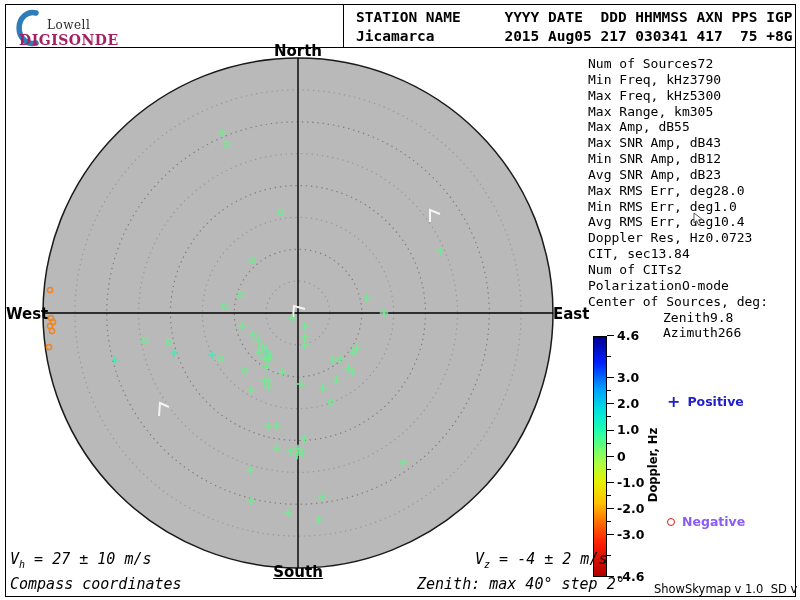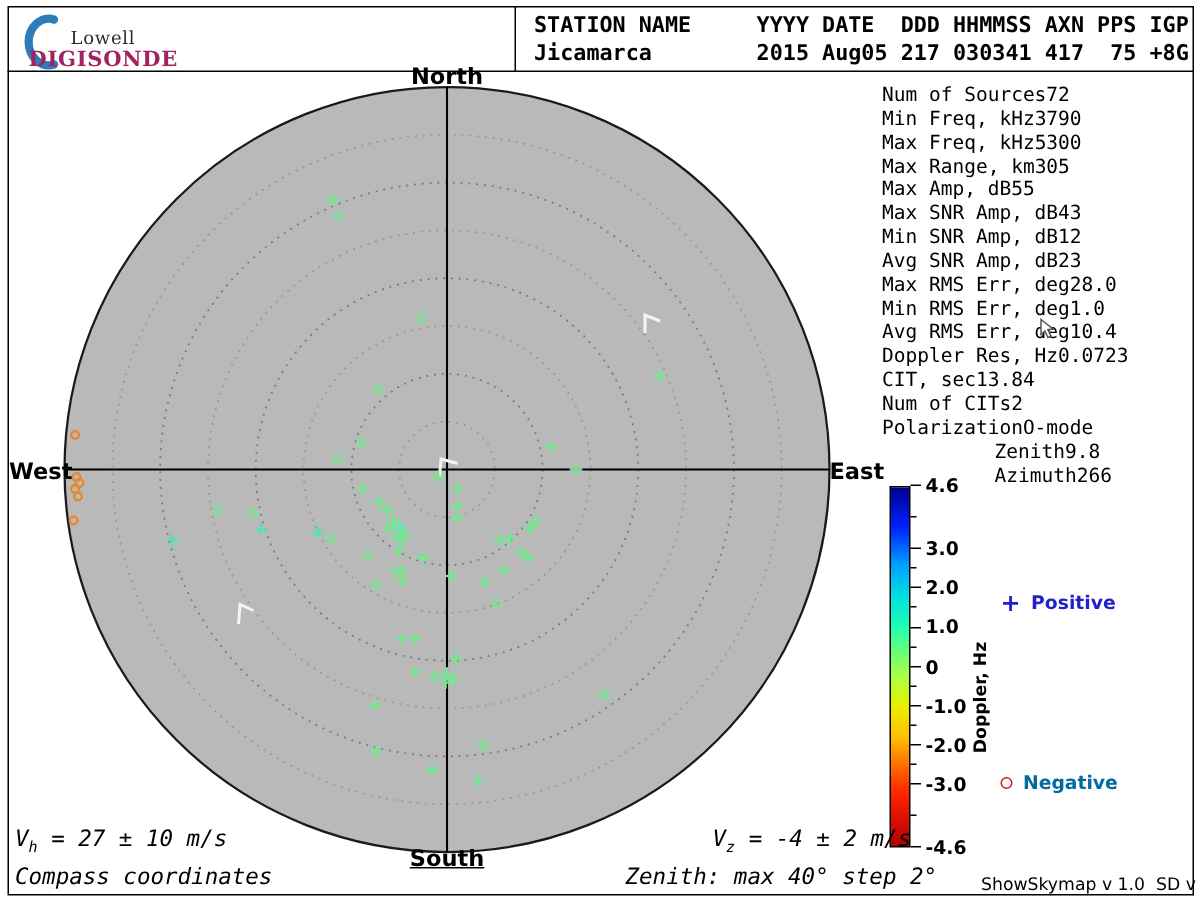--- a/index.html
+++ b/index.html
@@ -29,21 +29,21 @@
   .c-s{left:298px;top:563px;transform:translateX(-50%);text-decoration:underline;}
   .c-w{left:6px;top:305px;}
   .c-e{left:553px;top:305px;}
 
   
   .stats{position:absolute;left:588px;top:56px;width:205px;font-size:13px;color:#000;}
   .stats .row{display:flex;justify-content:flex-start;height:15.85px;white-space:pre;}
   .stats .row .lab.ind{padding-left:75px;}
 
   
-  .cbar{position:absolute;left:593px;top:324px;width:14px;height:241px;}
+  .cbar{position:absolute;left:593px;top:336px;width:14px;height:241px;}
   .cbar .bar{position:absolute;left:0;top:0;width:100%;height:100%;border:1px solid #000;box-sizing:border-box;}
   .cbar .tick{position:absolute;left:14px;height:0;border-top:1.6px solid #000;}
   .cbar .tick.major{width:7px;}
   .cbar .tick.minor{width:4px;}
   .cbar .tlab{position:absolute;left:24px;font-family:"DejaVu Sans",sans-serif;font-weight:bold;font-size:12.5px;white-space:nowrap;}
   .cbar-title{position:absolute;left:653px;top:465px;transform:translate(-50%,-50%) rotate(-90deg);font-family:"DejaVu Sans",sans-serif;font-weight:bold;font-size:11.5px;white-space:nowrap;}
 
   
   .legend{position:absolute;font-family:"DejaVu Sans",sans-serif;font-weight:bold;font-size:12.5px;display:flex;align-items:center;gap:7px;}
   .leg-pos{left:667px;top:394px;}
@@ -176,20 +176,21 @@
     <div class="row"><span class="lab">Max SNR Amp, dB</span><span>43</span></div>
     <div class="row"><span class="lab">Min SNR Amp, dB</span><span>12</span></div>
     <div class="row"><span class="lab">Avg SNR Amp, dB</span><span>23</span></div>
     <div class="row"><span class="lab">Max RMS Err, deg</span><span>28.0</span></div>
     <div class="row"><span class="lab">Min RMS Err, deg</span><span>1.0</span></div>
     <div class="row"><span class="lab">Avg RMS Err, deg</span><span>10.4</span></div>
     <div class="row"><span class="lab">Doppler Res, Hz</span><span>0.0723</span></div>
     <div class="row"><span class="lab">CIT, sec</span><span>13.84</span></div>
     <div class="row"><span class="lab">Num of CITs</span><span>2</span></div>
     <div class="row"><span class="lab">Polarization</span><span>O-mode</span></div>
+    <div class="row"><span class="lab">Center of Sources, deg:</span><span></span></div>
     <div class="row"><span class="lab ind">Zenith</span><span>9.8</span></div>
     <div class="row"><span class="lab ind">Azimuth</span><span>266</span></div>
   </div>
 
 <svg style="position:absolute;left:693px;top:212px" width="12" height="14" viewBox="0 0 12 14">
   <path d="M1,1 L1,11 L3.6,8.6 L5.6,13 L7.6,12 L5.6,7.8 L9.2,7.4 Z" fill="#ffffff" stroke="#555" stroke-width="1"></path>
 </svg>
 
 <div class="cbar" id="cbar">
   <div class="bar" id="cbar-bar" style="background: linear-gradient(rgb(0, 0, 144) 0%, rgb(0, 32, 255) 10.9%, rgb(0, 160, 255) 21.7%, rgb(0, 224, 224) 30.4%, rgb(32, 255, 176) 39.1%, rgb(112, 255, 112) 46.7%, rgb(176, 255, 64) 53.3%, rgb(232, 240, 0) 60.9%, rgb(255, 192, 0) 69.6%, rgb(255, 112, 0) 77.2%, rgb(255, 32, 0) 85.9%, rgb(176, 0, 0) 100%);"></div>
@@ -221,20 +222,20 @@
     <div class="tick minor" style="top: 219.243px;"></div>
   </div>
 <div class="cbar-title">Doppler, Hz</div>
 
 <div class="legend leg-pos">
   <span class="mark" id="leg-plus" style="color: rgb(32, 32, 204);">+</span>
   <span id="leg-pos-lab" style="color: rgb(32, 32, 204);">Positive</span>
 </div>
 <div class="legend leg-neg">
   <span class="mark"></span>
-  <span id="leg-neg-lab" style="color: #0369a1;">Negative</span>
+  <span id="leg-neg-lab" style="color: #8b5cf6;">Negative</span>
 </div>
 
 <div class="foot ital pre f-vh"><span>V</span><sub>h</sub><span> = 27 ± 10 m/s</span></div>
 <div class="foot ital f-cc">Compass coordinates</div>
 <div class="foot ital pre f-vz"><span>V</span><sub>z</sub><span> = -4 ± 2 m/s</span></div>
 <div class="foot ital f-zn">Zenith: max 40°  step 2°</div>
 <div class="foot f-ver">ShowSkymap v 1.0  SD v 4.2</div>
 
 </body></html>

